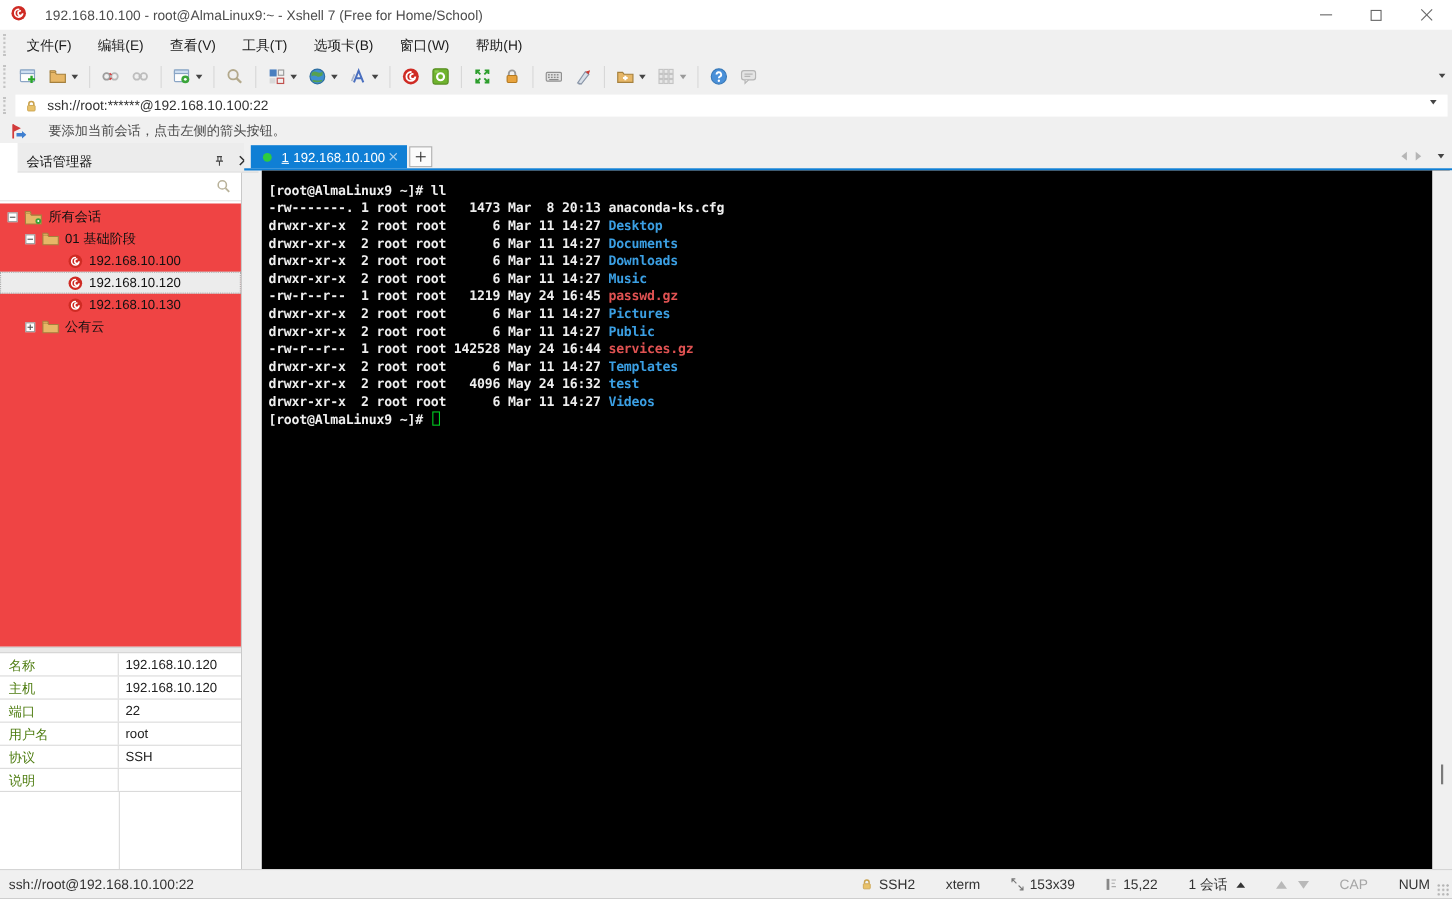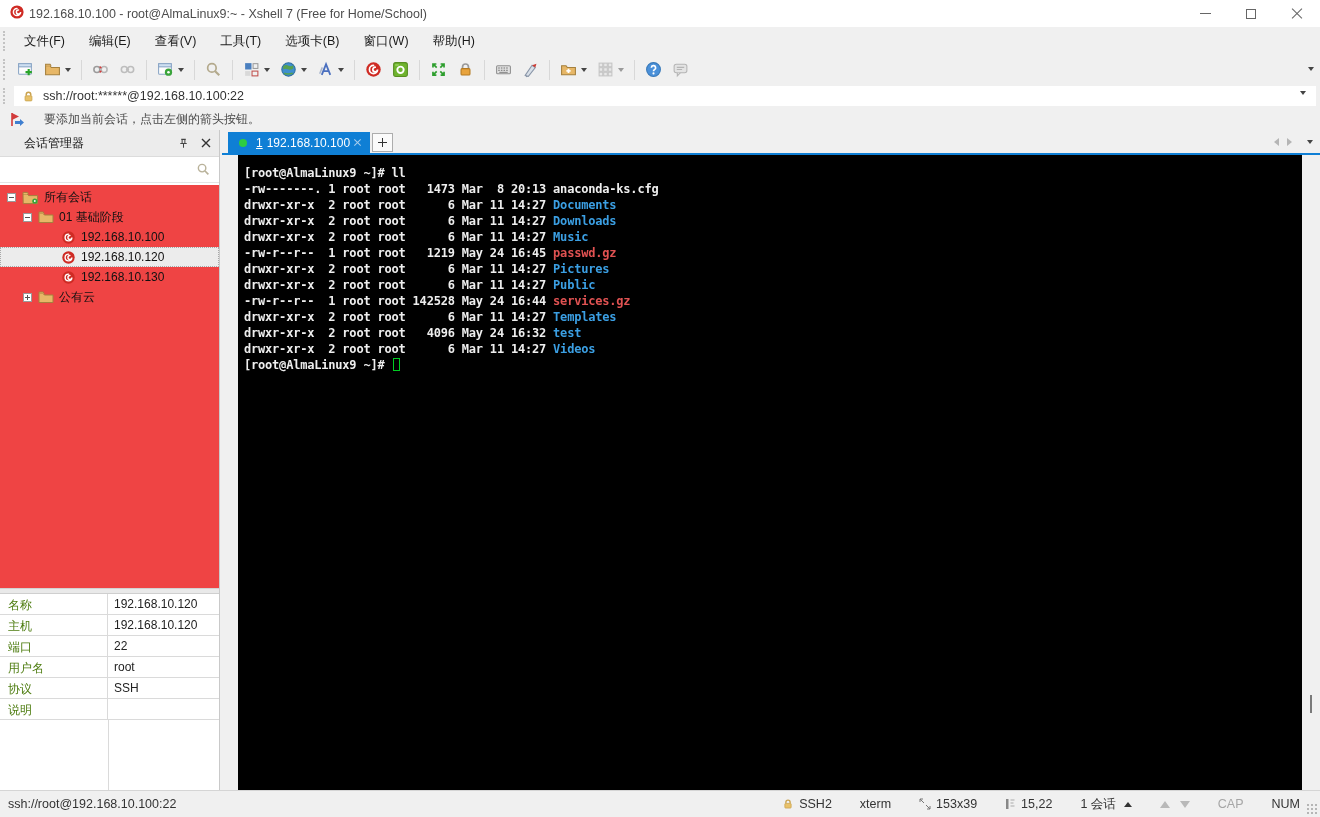--- a/index.html
+++ b/index.html
@@ -4,21 +4,21 @@
 <style>
   * { margin:0; padding:0; box-sizing:border-box; }
   html,body { width:1320px; height:817px; overflow:hidden; }
   body { font-family:"Liberation Sans","DejaVu Sans",sans-serif; background:#f0f0f0; position:relative; font-size:12px; color:#222; }
 
   .abs { position:absolute; }
 
   
   #titlebar { left:0; top:0; width:1320px; height:27px; background:#ffffff; display:flex; align-items:center; }
   #titlebar .app-icon { margin-left:9px; }
-  #title-text { margin-left:4px; font-size:12.5px; color:#4d4d4d; }
+  #title-text { margin-left:16px; font-size:12.5px; color:#4d4d4d; }
   #win-controls { position:absolute; right:0; top:0; height:27px; display:flex; }
   .win-btn { width:46px; height:27px; display:flex; align-items:center; justify-content:center; }
   .glyph-min { width:11px; height:1px; background:#666; }
   .glyph-max { width:10px; height:10px; border:1px solid #666; }
   .glyph-close { position:relative; width:12px; height:12px; }
   .glyph-close::before,.glyph-close::after { content:""; position:absolute; left:-1px; top:5px; width:14px; height:1px; background:#666; }
   .glyph-close::before { transform:rotate(45deg); }
   .glyph-close::after { transform:rotate(-45deg); }
 
   
@@ -39,21 +39,21 @@
   #address-field { position:absolute; left:14px; right:4px; top:2px; height:20px; background:#ffffff; display:flex; align-items:center; padding-left:8px; }
   #address-text { margin-left:8px; color:#333; font-size:12.5px; }
   #address-dropdown { position:absolute; right:14px; top:7px; }
 
   
   #infobar { left:0; top:108px; width:1320px; height:22px; display:flex; align-items:center; padding-left:10px; }
   #info-text { margin-left:20px; color:#4a4a4a; }
 
   
   #sidebar { left:0; top:130px; width:220px; height:660px; background:#ffffff; border-right:1px solid #c9c9c9; }
-  #sm-header { position:absolute; left:0; top:0; width:219px; height:27px; background:#ececec; display:flex; align-items:center; padding-left:24px; border-bottom:1px solid #dcdcdc; }
+  #sm-header { position:absolute; left:16px; top:0; width:219px; height:27px; background:#ececec; display:flex; align-items:flex-end; padding-left:8px; border-bottom:1px solid #dcdcdc; }
   #sm-title { font-size:12px; color:#111; flex:1; }
   .sm-hbtn { width:20px; height:20px; display:flex; align-items:center; justify-content:center; margin-right:3px; }
   #sm-search { position:absolute; left:0; top:27px; width:219px; height:26px; background:#ffffff; border-bottom:1px solid #e4e4e4; }
   #sm-search svg { position:absolute; right:8px; top:5px; }
   #sm-tree { position:absolute; left:0; top:55px; width:219px; height:403px; background:#ef4444; padding-top:2px; }
   .tree-row { height:20px; display:flex; align-items:center; position:relative; }
   .tree-label { margin-left:5px; font-size:12px; color:#111; white-space:nowrap; }
   .expander { width:9px; height:9px; background:#fff; border:1px solid #9a9a9a; position:relative; flex:none; }
   .expander::before { content:""; position:absolute; left:1px; top:3px; width:5px; height:1px; background:#555; }
   .expander.plus::after { content:""; position:absolute; left:3px; top:1px; width:1px; height:5px; background:#555; }
@@ -478,20 +478,21 @@
     <span class="tri-left"></span>
     <span class="tri-right"></span>
   </div>
   <span id="tab-list-dd" class="caret"></span>
 </div>
 <div id="tab-underline" class="abs"></div>
 
 <div id="terminal" class="abs">
   <div class="t-line"><span>[root@AlmaLinux9 ~]# ll</span></div>
   <div class="t-line"><span>-rw-------. 1 root root   1473 Mar  8 20:13 </span><span>anaconda-ks.cfg</span></div>
+  <div class="t-line"><span>drwxr-xr-x  2 root root      6 Mar 11 14:27 </span><span class="t-dir">Desktop</span></div>
   <div class="t-line"><span>drwxr-xr-x  2 root root      6 Mar 11 14:27 </span><span class="t-dir">Documents</span></div>
   <div class="t-line"><span>drwxr-xr-x  2 root root      6 Mar 11 14:27 </span><span class="t-dir">Downloads</span></div>
   <div class="t-line"><span>drwxr-xr-x  2 root root      6 Mar 11 14:27 </span><span class="t-dir">Music</span></div>
   <div class="t-line"><span>-rw-r--r--  1 root root   1219 May 24 16:45 </span><span class="t-red">passwd.gz</span></div>
   <div class="t-line"><span>drwxr-xr-x  2 root root      6 Mar 11 14:27 </span><span class="t-dir">Pictures</span></div>
   <div class="t-line"><span>drwxr-xr-x  2 root root      6 Mar 11 14:27 </span><span class="t-dir">Public</span></div>
   <div class="t-line"><span>-rw-r--r--  1 root root 142528 May 24 16:44 </span><span class="t-red">services.gz</span></div>
   <div class="t-line"><span>drwxr-xr-x  2 root root      6 Mar 11 14:27 </span><span class="t-dir">Templates</span></div>
   <div class="t-line"><span>drwxr-xr-x  2 root root   4096 May 24 16:32 </span><span class="t-dir">test</span></div>
   <div class="t-line"><span>drwxr-xr-x  2 root root      6 Mar 11 14:27 </span><span class="t-dir">Videos</span></div>

